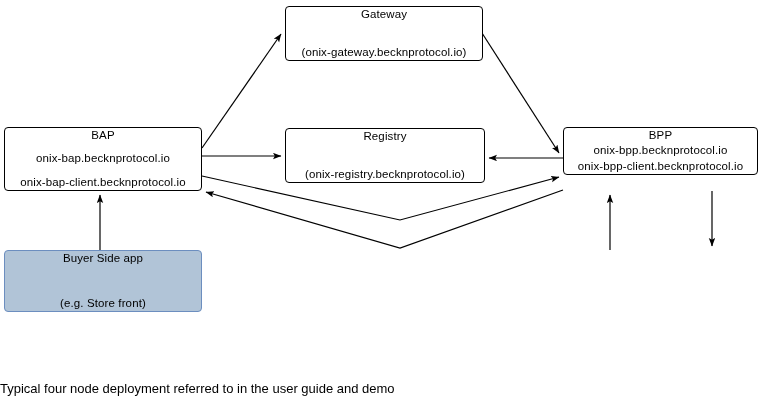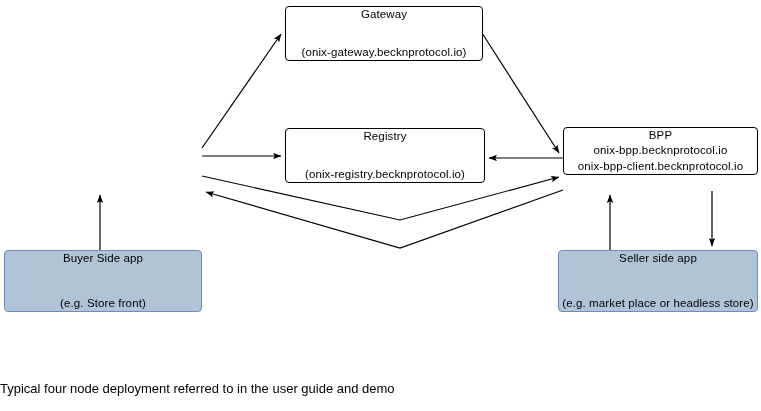--- a/index.html
+++ b/index.html
@@ -122,37 +122,38 @@
     <g>
       <path d="M712,191 L712,246" stroke="#000000" stroke-width="1.2" fill="none" marker-end="url(#ah)"></path>
     </g>
   </svg>
 
   <div class="node plain" id="node-gateway">
     <span class="line">Gateway</span>
     <span class="line">(onix-gateway.becknprotocol.io)</span>
   </div>
 
+  <div class="node plain" id="node-bap">
+    <span class="line">BAP</span>
+    <span class="line">onix-bap.becknprotocol.io</span>
+    <span class="line">onix-bap-client.becknprotocol.io</span>
+  </div>
 
   <div class="node plain" id="node-registry">
     <span class="line">Registry</span>
     <span class="line">(onix-registry.becknprotocol.io)</span>
   </div>
 
   <div class="node plain" id="node-bpp">
     <span class="line">BPP</span>
     <span class="line">onix-bpp.becknprotocol.io</span>
     <span class="line">onix-bpp-client.becknprotocol.io</span>
   </div>
 
   <div class="node shaded" id="node-buyer">
     <span class="line">Buyer Side app</span>
     <span class="line">(e.g. Store front)</span>
   </div>
 
-  <div class="node shaded" id="node-seller">
-    <span class="line">Seller side app</span>
-    <span class="line">(e.g. market place or headless store)</span>
-  </div>
 
   <div id="caption">Typical four node deployment referred to in the user guide and demo</div>
 
 </div>
 
 </body></html>

